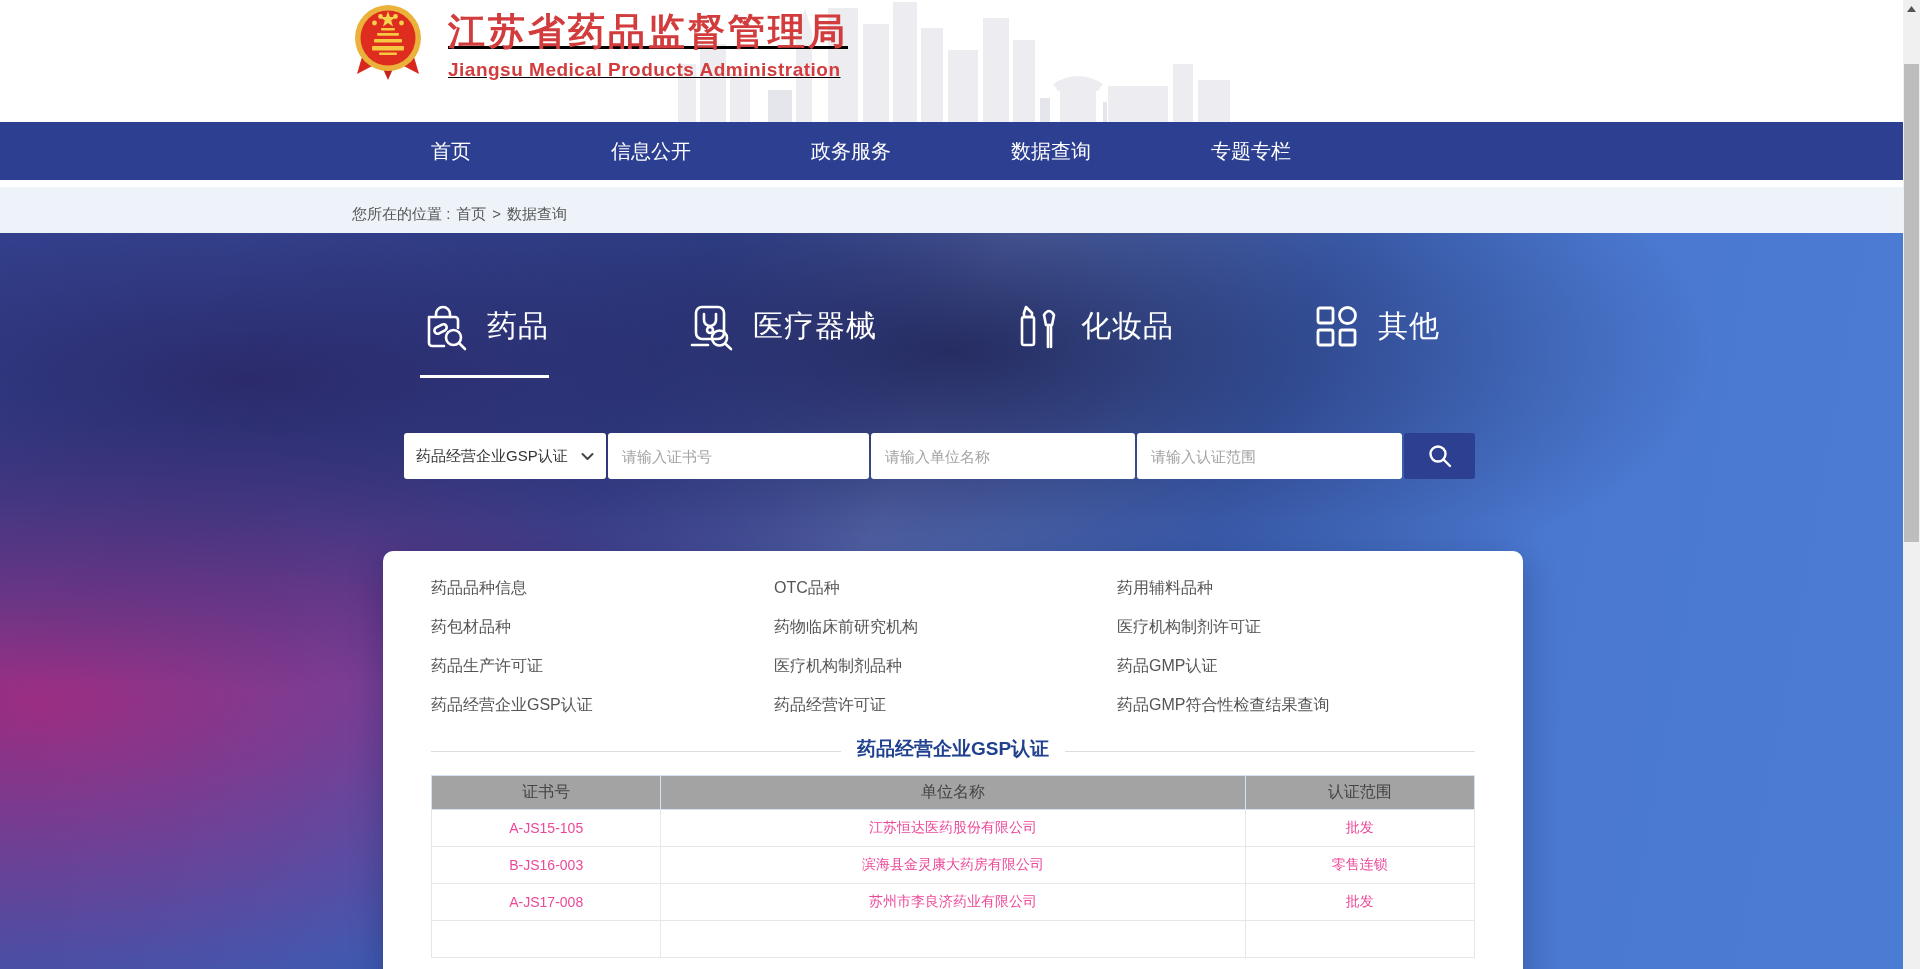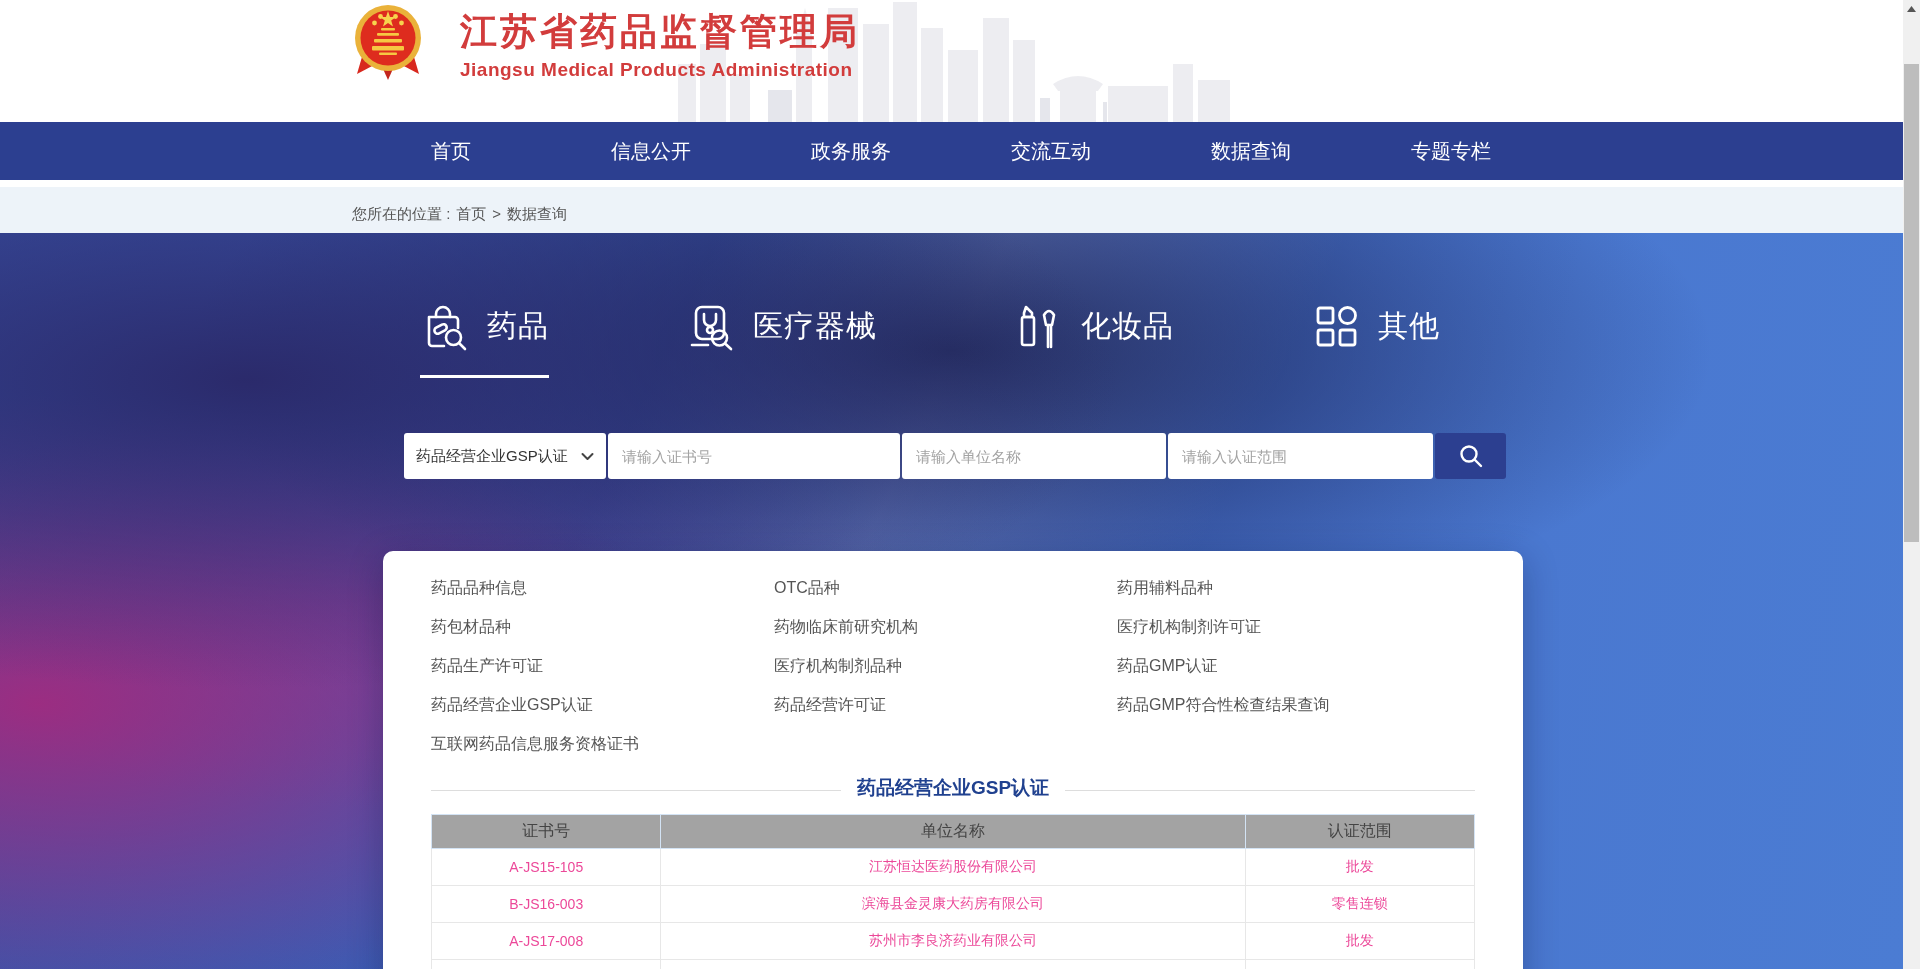--- a/index.html
+++ b/index.html
@@ -11,21 +11,21 @@
   .scrollbar { position:absolute; right:0; top:0; width:17px; height:969px; background:#f0f0f0; z-index:60; }
   .scroll-arrow { position:absolute; top:0; left:0; width:17px; height:17px; display:flex; align-items:center; justify-content:center; }
   .scroll-arrow svg { display:block; }
   .scroll-thumb { position:absolute; top:64px; left:1px; width:15px; height:478px; background:#bdbdbd; }
 
   
   .header { position:absolute; left:0; top:0; width:1903px; height:122px; background:#fff; overflow:hidden; }
   .skyline { position:absolute; left:678px; bottom:0; opacity:.9; }
   .brand { position:absolute; left:352px; top:2px; display:flex; }
   .emblem { width:72px; height:80px; flex:0 0 auto; }
-  .brand-text { margin-left:36px; padding-top:8px; }
+  .brand-text { margin-left:24px; padding-top:8px;text-decoration:underline; }
   .brand-cn { font-size:37px; font-weight:bold; color:#d23c3c; letter-spacing:3px; line-height:44px; }
   .brand-en { font-size:19px; font-weight:bold; color:#d23c3c; line-height:24px; margin-top:4px; letter-spacing:.5px; }
 
   
   .navbar { position:absolute; left:0; top:122px; width:1903px; height:58px; background:#2c3f90; display:flex; padding-left:351px; }
   .nav-item { width:200px; height:58px; line-height:58px; text-align:center; color:#fff; font-size:20px; cursor:pointer; }
 
   
   .breadcrumb-bar { position:absolute; left:0; top:187px; width:1903px; height:53px; background:#edf3f9; }
   .breadcrumb { position:absolute; left:352px; top:0; height:53px; line-height:53px; font-size:15px; color:#555; }
@@ -49,21 +49,21 @@
   .tab.active { border-bottom-color:#fff; }
   .tab-icon { width:50px; height:50px; }
   .tab-label { color:#fff; font-size:30px; line-height:50px; letter-spacing:1px; }
 
   
   .search-row { position:absolute; left:404px; top:200px; height:46px; display:flex; gap:2px; }
   .select-box { width:202px; height:46px; background:#fff; border-radius:3px; display:flex; align-items:center; padding:0 12px; cursor:pointer; }
   .select-box .sel-text { font-size:15px; color:#333; flex:1; }
   .search-input { height:46px; border:none; outline:none; background:#fff; border-radius:3px; padding:0 14px; font-size:15px; color:#333; font-family:inherit; }
   .search-input::placeholder { color:#a3a3a3; }
-  .in1{ width:292px; } .in2{ width:264px; } .in3{ width:265px; }
+  .in1{ width:261px; } .in2{ width:264px; } .in3{ width:265px; }
   .search-btn { width:71px; height:46px; background:#2c3f90; border:none; border-radius:3px; display:flex; align-items:center; justify-content:center; cursor:pointer; }
 
   
   .card { position:absolute; left:383px; top:318px; width:1140px; height:480px; background:#fff; border-radius:10px;
           box-shadow:0 8px 34px rgba(10,15,60,.30); padding:18px 48px 0 48px; }
   .links-grid { display:grid; grid-template-columns:343px 343px 1fr; }
   .quick-link { height:39px; display:flex; align-items:center; font-size:16px; color:#555; cursor:pointer; }
 
   .section-head { position:relative; margin-top:10px; height:28px; }
   .section-head .rule { position:absolute; left:0; right:0; top:58%; border-top:1px solid #ddd; }
@@ -131,21 +131,20 @@
         <div class="brand-cn">江苏省药品监督管理局</div>
         <div class="brand-en">Jiangsu Medical Products Administration</div>
       </div>
     </div>
   </div>
 
   <div class="navbar">
     <div class="nav-item">首页</div>
     <div class="nav-item">信息公开</div>
     <div class="nav-item">政务服务</div>
-    <div class="nav-item">交流互动</div>
     <div class="nav-item">数据查询</div>
     <div class="nav-item">专题专栏</div>
   </div>
 
   <div class="breadcrumb-bar">
     <div class="breadcrumb">
       <span>您所在的位置 :</span><span class="crumb-link">首页</span><span>&gt;</span><span>数据查询</span>
     </div>
   </div>
 
@@ -219,21 +218,20 @@
         <div class="quick-link">药用辅料品种</div>
         <div class="quick-link">药包材品种</div>
         <div class="quick-link">药物临床前研究机构</div>
         <div class="quick-link">医疗机构制剂许可证</div>
         <div class="quick-link">药品生产许可证</div>
         <div class="quick-link">医疗机构制剂品种</div>
         <div class="quick-link">药品GMP认证</div>
         <div class="quick-link">药品经营企业GSP认证</div>
         <div class="quick-link">药品经营许可证</div>
         <div class="quick-link">药品GMP符合性检查结果查询</div>
-        <div class="quick-link">互联网药品信息服务资格证书</div>
       </div>
 
       <div class="section-head">
         <div class="rule"></div>
         <div class="section-title">药品经营企业GSP认证</div>
       </div>
 
       <table class="gsp">
         <colgroup>
             <col class="col-cert">

